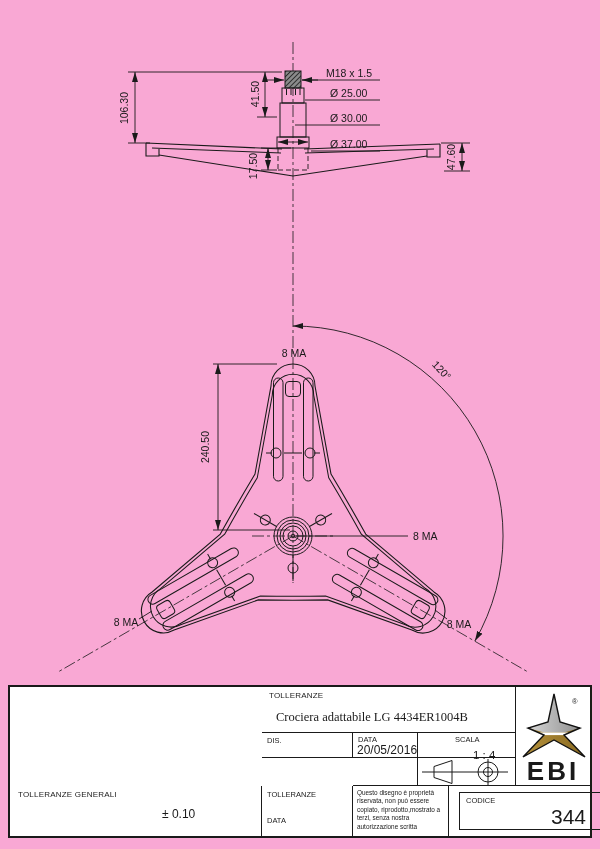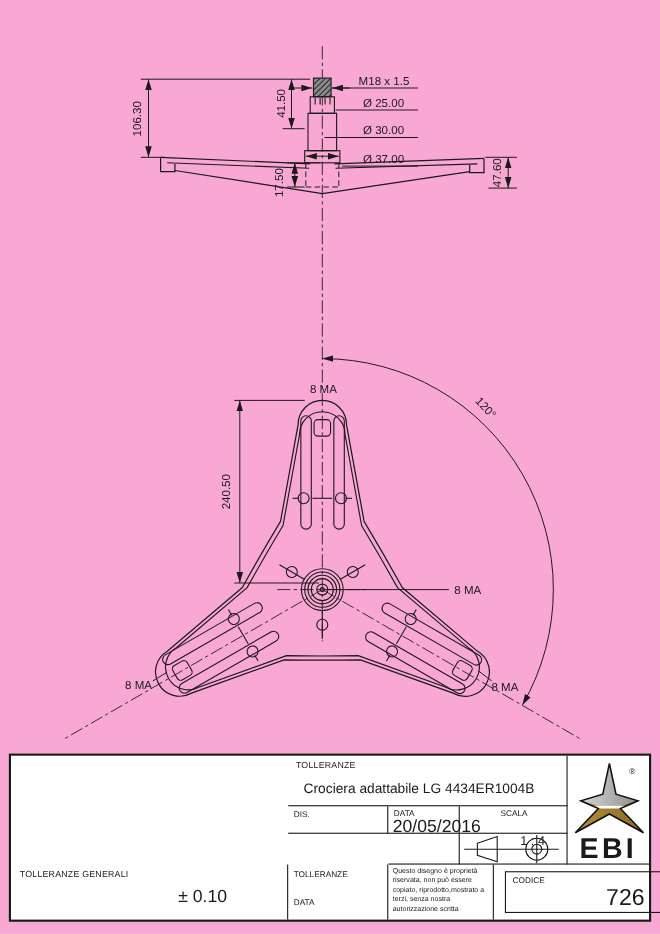--- a/index.html
+++ b/index.html
@@ -13,22 +13,22 @@
   .cl{fill:none;stroke:#1a1a1a;stroke-width:0.8;stroke-dasharray:12 3 3 3;}
   .hid{fill:none;stroke:#1a1a1a;stroke-width:0.9;stroke-dasharray:5 3;}
   
   .tb{position:absolute;left:8px;top:685px;width:584px;height:153px;border:2px solid #1a1a1a;box-sizing:border-box;background:#fff;}
   .cell{position:absolute;box-sizing:border-box;}
   .br{border-right:1px solid #1a1a1a;}
   .bb{border-bottom:1px solid #1a1a1a;}
   .lbl{position:absolute;font-size:8px;letter-spacing:.2px;}
   .lbl-sm{position:absolute;font-size:7.5px;}
   .matline{font-size:9.5px;line-height:14.5px;}
-  .desc-val{position:absolute;font-size:12.5px;}
-  .big-val{position:absolute;font-size:16px;}
+  .desc-val{position:absolute;font-size:12.5px;font-family:Liberation Serif, serif;}
+  .big-val{position:absolute;font-size:12px;}
   .codice-num{position:absolute;font-size:21px;right:16px;top:12px;}
   .disclaimer{position:absolute;top:3px;left:4px;right:3px;font-size:6.4px;line-height:1.32;}
 </style>
 </head>
 <body>
 
 <div class="sheet">
 
 <svg width="600" height="700" viewBox="0 0 600 700">
   <defs>
@@ -189,21 +189,21 @@
     <div class="lbl-sm" style="left:5px;top:3px;">DIS.</div>
   </div>
 
   <div class="cell br bb" style="left:343px;top:46px;width:65px;height:25px;">
     <div class="lbl-sm" style="left:5px;top:2px;">DATA</div>
     <div class="big-val" style="left:4px;top:10px;">20/05/2016</div>
   </div>
 
   <div class="cell br bb" style="left:408px;top:46px;width:98px;height:25px;">
     <div class="lbl-sm" style="left:6px;top:2px;margin-left:31px;">SCALA</div>
-    <div class="big-val" style="left:55px;top:26px;font-size:11.5px;">1 : 4</div>
+    <div class="big-val" style="left:55px;top:16px;font-size:11.5px;">1 : 4</div>
   </div>
 
 
   <div class="cell br bb" style="left:343px;top:71px;width:65px;height:28px;"></div>
 
   <div class="cell br bb" style="left:408px;top:71px;width:98px;height:28px;">
     <svg width="96" height="27" viewBox="0 0 96 27">
       <line x1="4" y1="14" x2="90" y2="14" stroke="#1a1a1a" stroke-width="1"></line>
       <polygon points="16,8.5 34,2.5 34,25.5 16,19.5" fill="none" stroke="#1a1a1a" stroke-width="1"></polygon>
       <circle cx="70" cy="14" r="10" fill="none" stroke="#1a1a1a" stroke-width="1"></circle>
@@ -238,18 +238,18 @@
     <div class="lbl-sm" style="left:5px;top:30px;">DATA</div>
   </div>
 
   <div class="cell br" style="left:343px;top:99px;width:96px;height:50px;">
     <div class="disclaimer">Questo disegno è proprietà riservata, non può essere copiato, riprodotto,mostrato a terzi, senza nostra autorizzazione scritta</div>
   </div>
 
   <div class="cell" style="left:439px;top:99px;width:141px;height:50px;">
     <div class="cell" style="left:10px;top:6px;width:144px;height:38px;border:1.5px solid #1a1a1a;">
       <div class="lbl-sm" style="left:6px;top:3px;">CODICE</div>
-      <div class="codice-num">726</div>
+      <div class="codice-num">344</div>
     </div>
   </div>
 
 </div>
 </div>
 
 </body></html>

